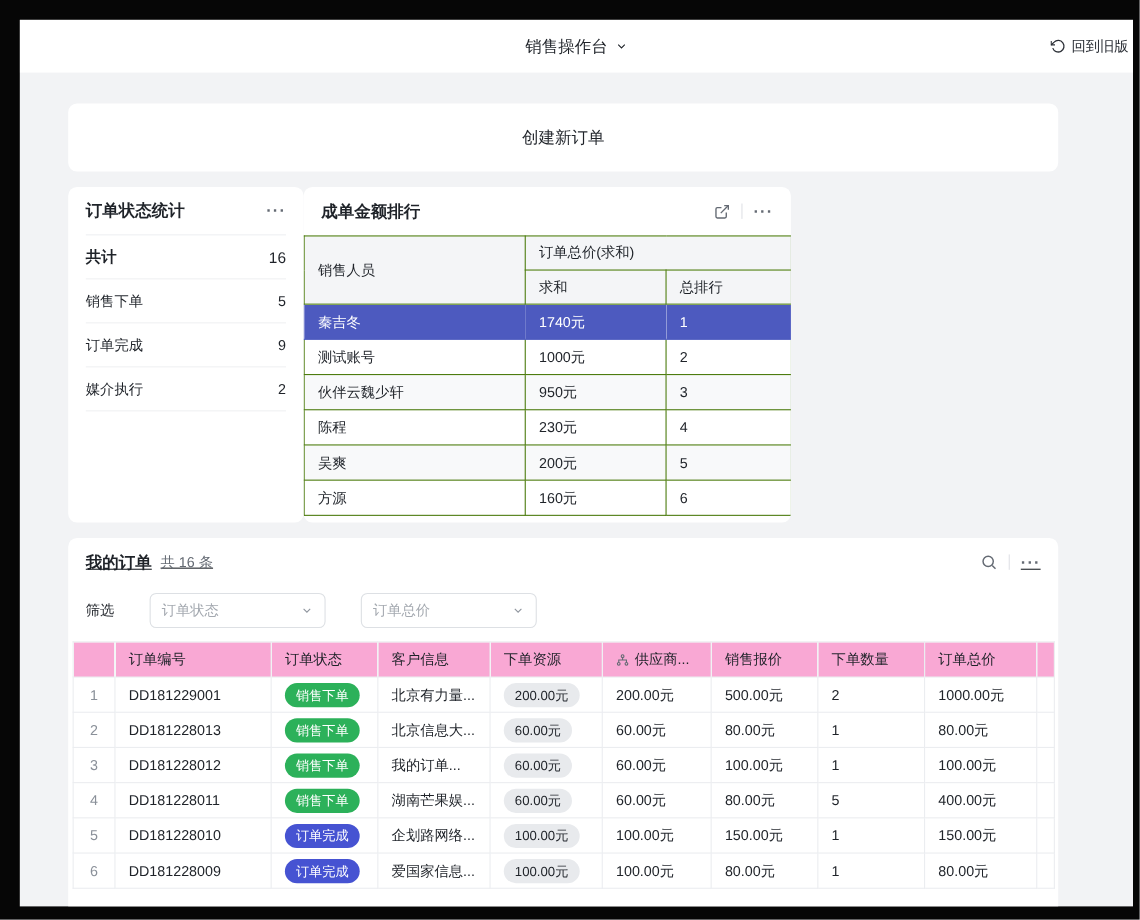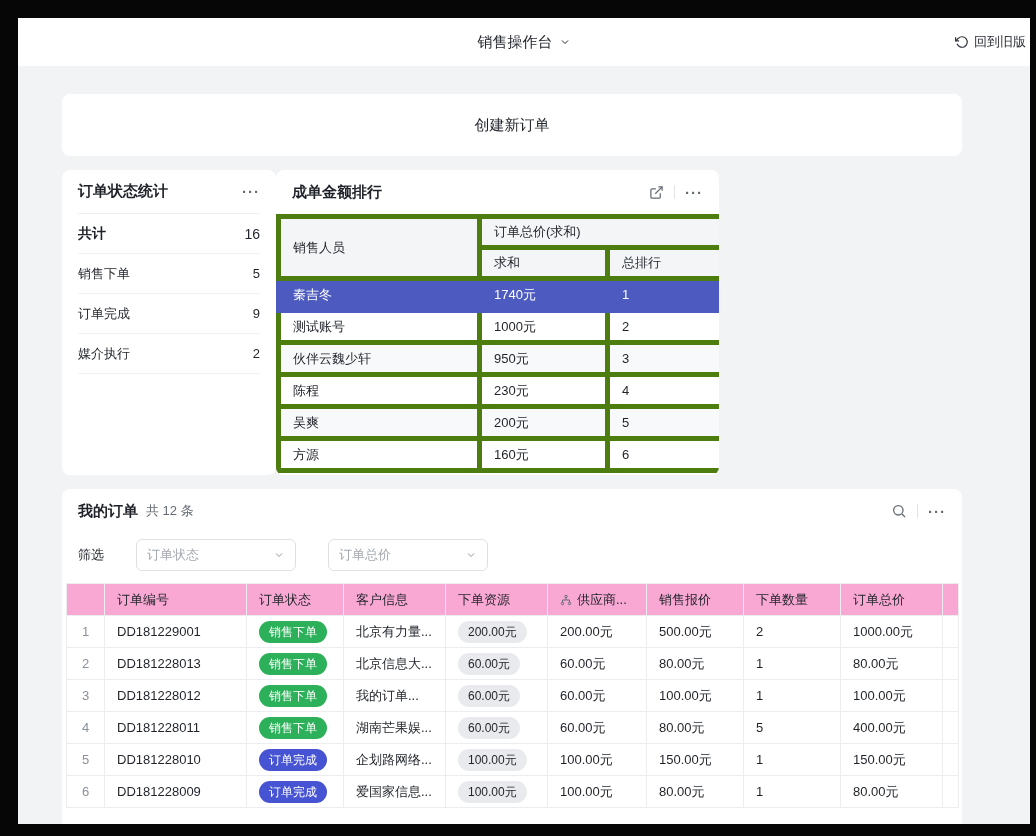--- a/index.html
+++ b/index.html
@@ -43,29 +43,29 @@
   .stat-row .stat-val{font-weight:400;}
   .stat-total{font-weight:700;font-size:14px;}
   
   .card-amount{width:215px;height:305px;padding:16px;}
   .amount-title{font-size:13px;color:var(--text-2);}
   .amount-value{font-size:34px;font-weight:700;margin-top:8px;}
   
   .card-ranking{width:443px;height:305px;overflow:hidden;display:flex;flex-direction:column;}
   .card-ranking .card-head{padding:0 16px;}
   .rank-table{width:100%;border-collapse:collapse;table-layout:fixed;font-size:13px;}
-  .rank-table th,.rank-table td{border:5px solid #4d7c0f;padding:0 12px;text-align:left;font-weight:400;height:31px;overflow:hidden;white-space:nowrap;}
+  .rank-table th,.rank-table td{border:1px solid #4d7c0f;padding:0 12px;text-align:left;font-weight:400;height:31px;overflow:hidden;white-space:nowrap;}
   .rank-table thead th{background:#f4f5f7;}
   .rank-table tbody td{height:32px;}
   .rank-table tbody tr:nth-child(odd){background:#f8f9fa;}
   .rank-table tbody tr.hl{background:var(--highlight-row,#4d5abf);color:#fff;}
   .rank-table tbody tr.hl td{border-color:var(--highlight-row,#4d5abf);}
   
   .orders-card{width:900px;height:335px;margin-top:14px;border-radius:8px 8px 0 0;overflow:hidden;}
-  .orders-head{height:44px;padding:0 16px;display:flex;align-items:center;}
+  .orders-head{height:44px;padding:0 16px;display:flex;align-items:center;text-decoration:underline;}
   .orders-head h3{margin:0;font-size:15px;font-weight:700;}
   .orders-count{margin-left:8px;font-size:13px;color:var(--text-2);}
   .orders-head .head-actions{margin-left:auto;}
   .filter-row{display:flex;align-items:center;gap:32px;padding:6px 16px 12px;}
   .filter-label{font-size:13px;}
   .select{width:160px;height:32px;border:1px solid #dde0e4;border-radius:6px;background:#fff;display:flex;align-items:center;justify-content:space-between;padding:0 10px;font-size:13px;color:#a4a9b0;cursor:pointer;}
   .select .chev{color:var(--text-3);display:flex;}
   .orders-table{width:892px;margin:0 4px;border-collapse:collapse;table-layout:fixed;font-size:13px;}
   .orders-table th,.orders-table td{border:1px solid var(--line);height:32px;padding:0 12px;text-align:left;font-weight:400;overflow:hidden;white-space:nowrap;}
   .orders-table thead th{background:#f9a8d4;}
@@ -198,21 +198,21 @@
               <td>6</td>
             </tr>
           </tbody>
         </table>
       </section>
     </div>
 
     <section class="card orders-card">
       <div class="orders-head">
         <h3>我的订单</h3>
-        <span class="orders-count">共 12 条</span>
+        <span class="orders-count">共 16 条</span>
         <div class="head-actions">
           <span class="icon-btn">
             <svg viewBox="0 0 24 24" width="16" height="16" fill="none" stroke="currentColor" stroke-width="2">
                 <circle cx="11" cy="11" r="7"></circle>
                 <line x1="16.5" y1="16.5" x2="21" y2="21"></line>
               </svg>
           </span>
           <span class="vdiv"></span>
           <span class="more">···</span>
         </div>

